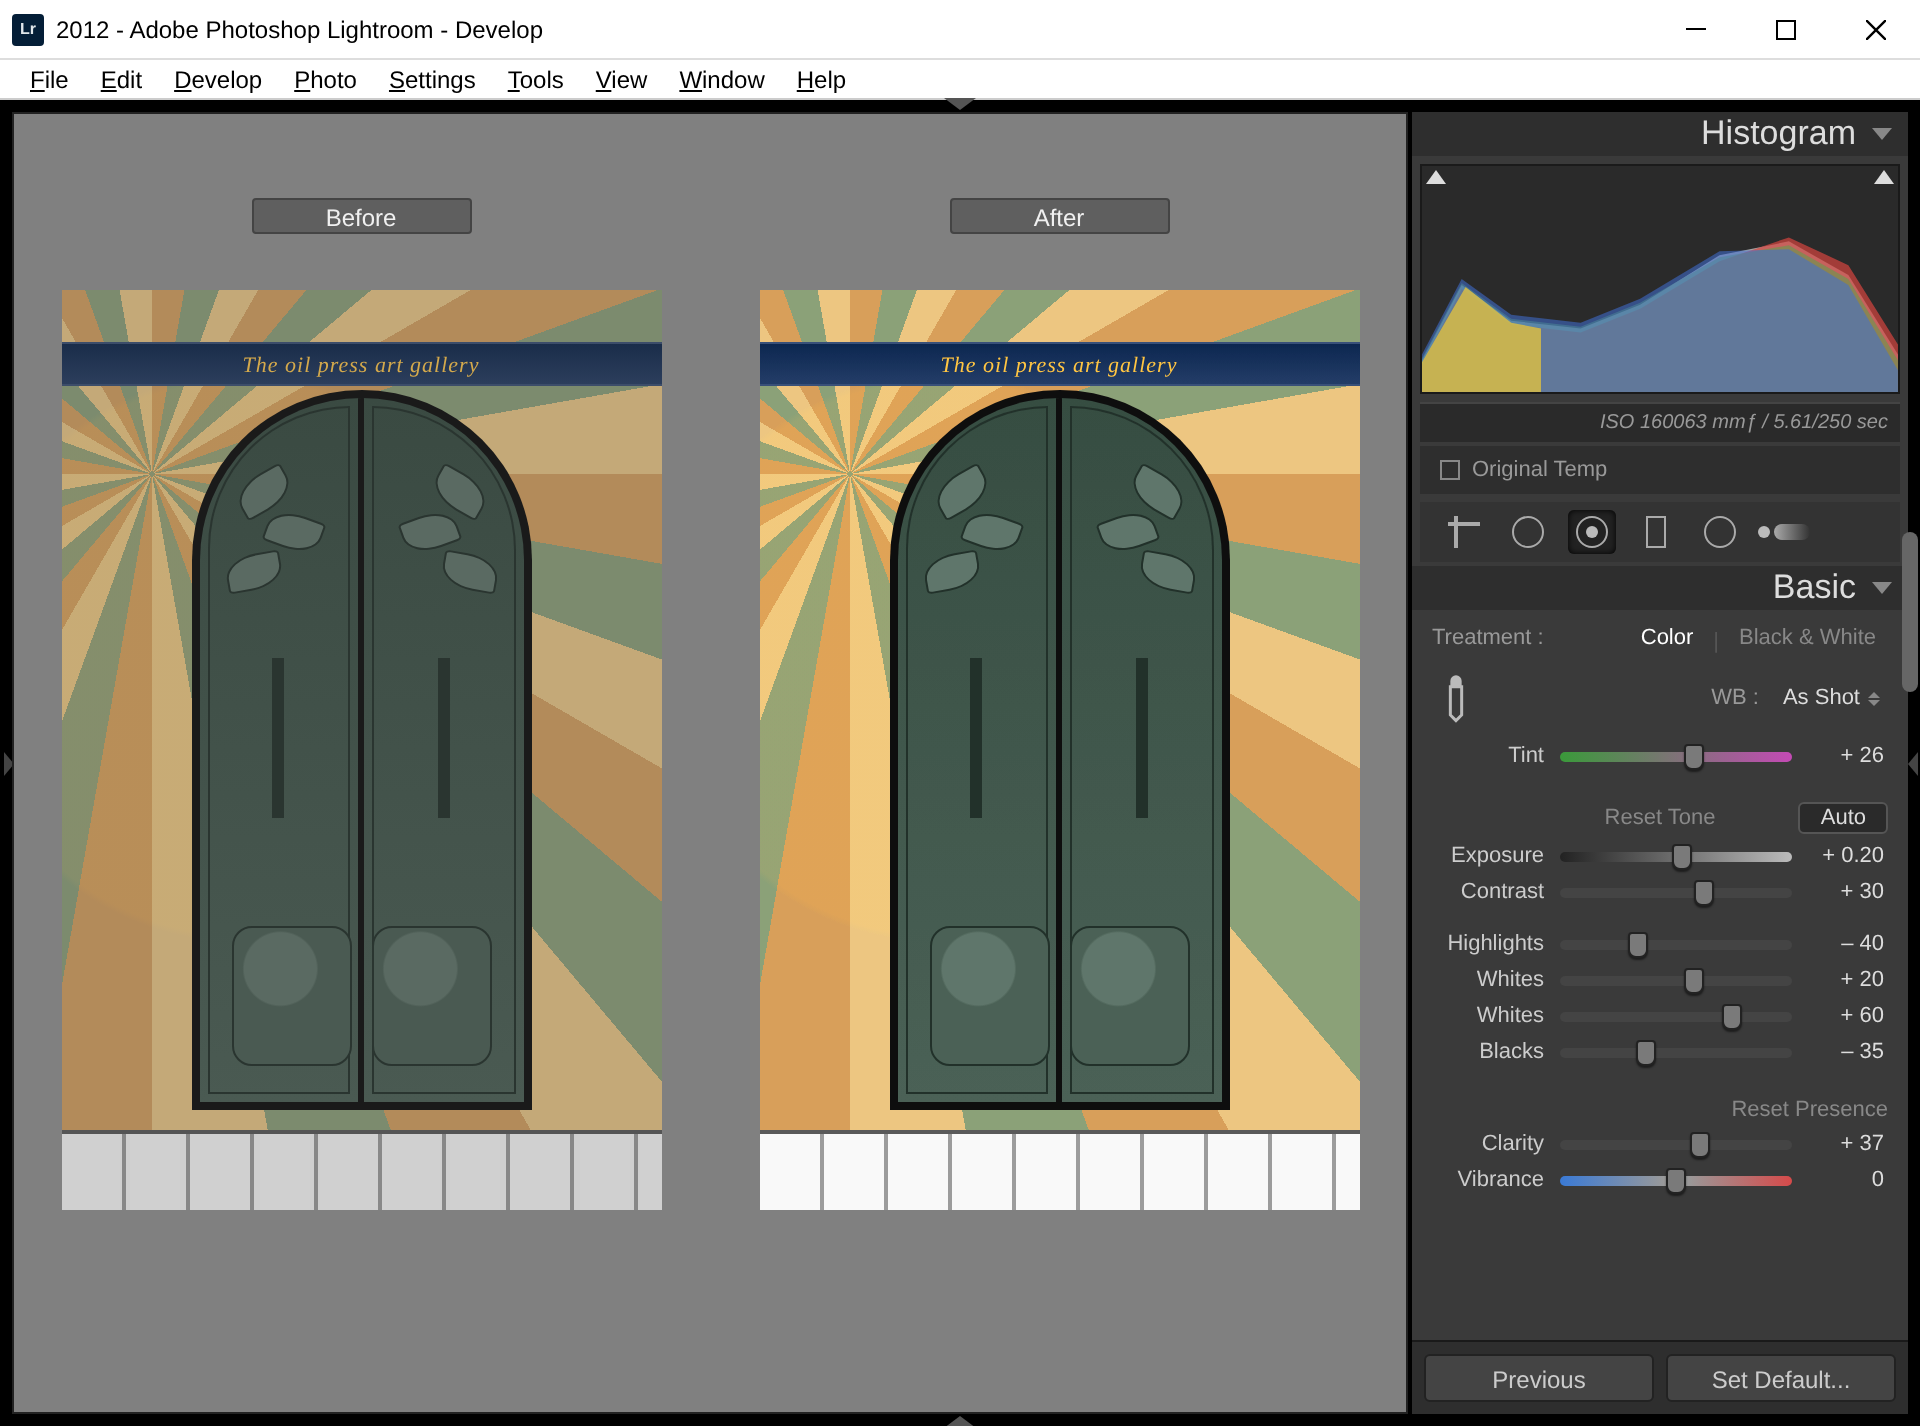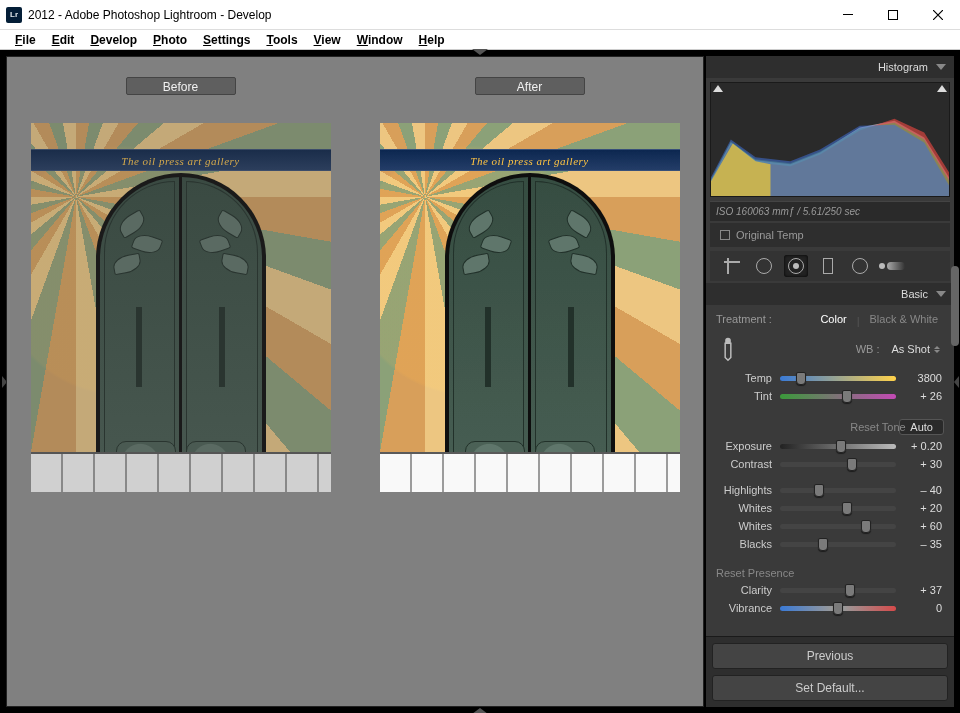--- a/index.html
+++ b/index.html
@@ -10,40 +10,40 @@
   .titlebar-icon { width: 16px; height: 16px; background: #041e37; border-radius: 2px; display: flex; align-items: center; justify-content: center; color: #e0e6ea; font-size: 8px; font-weight: bold; margin-right: 6px; }
   .titlebar-text { font-size: 12px; color: #000; flex: 1; }
   .win-controls { display: flex; height: 100%; }
   .win-btn { width: 45px; height: 100%; display: flex; align-items: center; justify-content: center; font-size: 14px; color: #000; }
   .win-btn.close svg { width: 10px; height: 10px; }
   .win-btn.min .bar { width: 10px; height: 1px; background: #000; }
   .win-btn.max .box { width: 10px; height: 10px; border: 1px solid #000; }
 
   
   .menubar { height: 20px; display: flex; align-items: center; padding: 0 8px; background: #fff; font-size: 12px; color: #000; gap: 2px; border-bottom: 1px solid #ccc; }
-  .menubar span { padding: 2px 7px; cursor: default; font-weight: bold; }
+  .menubar span { padding: 2px 7px; cursor: default; }
   .menubar span u { text-decoration: underline; }
 
   
   .frame { flex: 1; background: #000; padding: 6px; display: flex; gap: 2px; position: relative; }
   .collapse-arrow { position: absolute; left: 50%; transform: translateX(-50%); width: 0; height: 0; border-left: 8px solid transparent; border-right: 8px solid transparent; }
   .collapse-top { top: -1px; border-top: 6px solid #555; }
   .collapse-bottom { bottom: -1px; border-bottom: 6px solid #555; }
   .side-expand { position: absolute; top: 50%; transform: translateY(-50%); width: 6px; height: 22px; display:flex; align-items:center; justify-content:center;}
   .side-expand.left { left: 1px; }
   .side-expand.right { right: 1px; }
   .side-expand .tri { width:0;height:0;border-top:6px solid transparent;border-bottom:6px solid transparent; }
   .side-expand.left .tri { border-left:5px solid #444; }
   .side-expand.right .tri { border-right:5px solid #444; }
 
   
   .preview-area { flex: 1; background: #808080; display: flex; gap: 2px; border:1px solid #222; position:relative; }
-  .preview-col { flex: 1; display: flex; flex-direction: column; align-items: center; background:#808080; padding-top:20px; }
+  .preview-col { flex: 1; display: flex; flex-direction: column; align-items: center; background:#808080; padding-top:6px;margin-top:36px; }
   .ba-label { width: 110px; height: 18px; line-height:18px; text-align:center; background: #5f5f5f; color: #f0f0f0; font-size: 12px; border:1px solid #444; border-radius:2px; margin-bottom: 28px;}
-  .photo-wrap { width: 300px; height: 369px; position:relative; overflow:hidden; background:#333;}
+  .photo-wrap { width: 300px; height: 460px; position:relative; overflow:hidden; background:#333;}
   .photo-wrap.after { filter: brightness(1.12) contrast(1.15) saturate(1.1); }
   .mosaic { position:absolute; inset:0; background:
     radial-gradient(circle at 30% 40%, #c49a6c22 0 40%, transparent 41%),
     repeating-conic-gradient(from 0deg at 15% 20%, #b38b5a 0 10deg, #7c8b6e 10deg 20deg, #c4a978 20deg 30deg),
     repeating-linear-gradient(45deg, #8b7355 0 4px, #5e5544 4px 8px, #a08968 8px 12px),
     #6b6050;
     background-blend-mode: overlay, normal, normal;
   }
   .banner { position:absolute; top: 26px; left:0; right:0; height:22px; background: linear-gradient(#1a2d4a, #2c3e5c); color:#d4a94c; font-family: serif; font-style: italic; font-size: 11px; text-align:center; line-height:22px; border-top:1px solid #3c4d6a; border-bottom:1px solid #3c4d6a; letter-spacing:.5px;}
   .door-frame { position:absolute; top: 50px; left: 50%; transform:translateX(-50%); width: 170px; height: 360px; background:#1a1a1a; border-radius: 85px 85px 0 0; padding:4px;}
@@ -53,29 +53,29 @@
   .door-half.right::before { border-radius: 0 75px 0 0;}
   .ornament { position:absolute; inset:8px; }
   .tree-trunk { position:absolute; left:50%; bottom:40%; width:6px; height:80px; background:#2a3530; transform:translateX(-50%);}
   .leaf { position:absolute; width:28px; height:18px; background:#5a6a62; border-radius:60% 10% 60% 10%; border:1px solid #2a3530;}
   .lion { position:absolute; bottom:10px; width:60px; height:70px; background: radial-gradient(circle at 40% 30%, #5a6a62 0 18px, transparent 19px), #4a5a52; border-radius:10px; border:1px solid #2a3530;}
   .door-divider { width:3px; background:#1a1a1a;}
   .floor { position:absolute; bottom:0; left:0; right:0; height:40px; background: repeating-linear-gradient(90deg, #d0d0d0 0 30px, #888 30px 32px); border-top:2px solid #555;}
 
   
   .right-panel { width: 248px; background: #3a3a3a; display:flex; flex-direction:column; color:#ccc; font-size:11px; position:relative;}
-  .panel-header { height:22px; display:flex; align-items:center; justify-content:flex-end; padding:0 8px; font-size:11px; color:#ddd; background:#2e2e2e; gap:8px;}
+  .panel-header { height:22px; display:flex; align-items:center; justify-content:flex-end; padding:0 8px; font-size:17px; color:#ddd; background:#2e2e2e; gap:8px;}
   .panel-header .disclosure { width:0;height:0;border-left:5px solid transparent;border-right:5px solid transparent;border-top:6px solid #888;}
 
   
   .histo-box { height: 115px; background:#2a2a2a; margin:4px; position:relative; border:1px solid #1a1a1a; overflow:hidden;}
   .histo-clip { position:absolute; top:2px; width:0;height:0; border-left:5px solid transparent; border-right:5px solid transparent; border-bottom:7px solid #ddd;}
   .histo-clip.left { left:2px;} .histo-clip.right { right:2px;}
   .histo-svg { position:absolute; inset:0; }
-  .histo-meta { display:flex; justify-content:flex-start; padding: 4px 6px; font-size:10px; color:#999; background:#2a2a2a; margin:0 4px; border-top:1px solid #444;}
+  .histo-meta { display:flex; justify-content:flex-end; padding: 4px 6px; font-size:10px; color:#999; background:#2a2a2a; margin:0 4px; border-top:1px solid #444;}
   .histo-meta span { font-style:italic;}
   .original-row { display:flex; align-items:center; gap:6px; padding:6px 10px; font-size:11px; color:#999; background:#2e2e2e; margin:2px 4px;}
   .original-row .checkbox { width:10px; height:10px; border:1px solid #888;}
 
   .tool-strip { display:flex; align-items:center; gap:8px; padding:4px 10px; height:30px; background:#333; margin:2px 4px;}
   .tool { width:24px; height:22px; display:flex; align-items:center; justify-content:center; border-radius:3px;}
   .tool.active { background:#222; box-shadow: inset 0 0 3px #000;}
   .tool .circ { width:16px;height:16px;border:1.5px solid #aaa;border-radius:50%;}
   .tool .circ.dot::after { content:''; display:block; width:6px;height:6px;background:#bbb;border-radius:50%;margin:3.5px auto 0;}
   .tool .rect { width:10px;height:16px;border:1.5px solid #aaa;}
@@ -107,29 +107,29 @@
   .slider-row .sl-label { width:60px; text-align:right; color:#ccc; font-size:11px; padding-right:4px;}
   .slider-row .sl-track { flex:1; height:5px; border-radius:3px; position:relative; margin:0 4px;}
   .slider-row .sl-handle { position:absolute; top:-4px; width:10px; height:13px; background:#7a7a7a; border:1px solid #222; border-radius:2px 2px 4px 4px; transform: translateX(-50%); box-shadow: 0 1px 1px rgba(0,0,0,.5);}
   .slider-row .sl-val { width:44px; text-align:right; color:#ddd; font-size:11px; padding-right:2px;}
   .track-gray { background: linear-gradient(90deg,#222,#bbb);}
   .track-mid { background: #444;}
   .track-temp { background: linear-gradient(90deg,#3a7ad6,#ffd24a);}
   .track-tint { background: linear-gradient(90deg,#3a9a3a,#c44ab5);}
   .track-vib { background: linear-gradient(90deg, #3a7ad6 0%, #999 45%, #999 55%, #d64a4a 100%);}
 
-  .subhead { display:flex; align-items:center; justify-content:flex-start; padding:6px 6px 2px; color:#888; font-size:11px; gap:6px; position:relative;}
+  .subhead { display:flex; align-items:center; justify-content:flex-end; padding:6px 6px 2px; color:#888; font-size:11px; gap:6px; position:relative;}
   .subhead.with-auto { justify-content:flex-end;}
-  .subhead.with-auto .txt{ position:absolute; left:50%; transform:translateX(-50%);margin-left:48px;}
+  .subhead.with-auto .txt{ position:absolute; left:50%; transform:translateX(-50%);}
   .auto-btn { padding:1px 10px; background:#2a2a2a; border:1px solid #555; border-radius:3px; color:#ddd; font-size:11px;}
 
   .section-gap { height: 8px; }
 
   
-  .bottom-btns { display:flex; gap:6px; padding:6px; background:#2e2e2e; border-top:1px solid #1a1a1a;flex-direction:column;}
+  .bottom-btns { display:flex; gap:6px; padding:6px; background:#2e2e2e; border-top:1px solid #1a1a1a;}
   .bbtn { flex:1; height:24px; line-height:24px; text-align:center; background:#444; border:1px solid #222; color:#ccc; font-size:12px; border-radius:3px;}
 
   .panel-scrollbar { position:absolute; right:-5px; top:210px; width:8px; height:80px; background:#666; border-radius:4px;}
 </style>
 </head>
 <body>
 
 <div class="titlebar">
   <div class="titlebar-icon">Lr</div>
   <div class="titlebar-text">2012 - Adobe Photoshop Lightroom - Develop</div>
@@ -312,27 +312,20 @@
         <span class="wb-select">
           <span>As Shot</span>
           <span class="updown">
               <span class="u"></span>
               <span class="d"></span>
             </span>
         </span>
       </div>
 
       <div class="slider-row">
-        <span class="sl-label">Temp</span>
-        <div class="sl-track track-temp">
-            <div class="sl-handle" style="left:18%"></div>
-          </div>
-        <span class="sl-val">3800</span>
-      </div>
-      <div class="slider-row">
         <span class="sl-label">Tint</span>
         <div class="sl-track track-tint">
             <div class="sl-handle" style="left:58%"></div>
           </div>
         <span class="sl-val">+ 26</span>
       </div>
 
       <div class="section-gap"></div>
       <div class="subhead with-auto">
         <span class="txt">Reset Tone</span>

